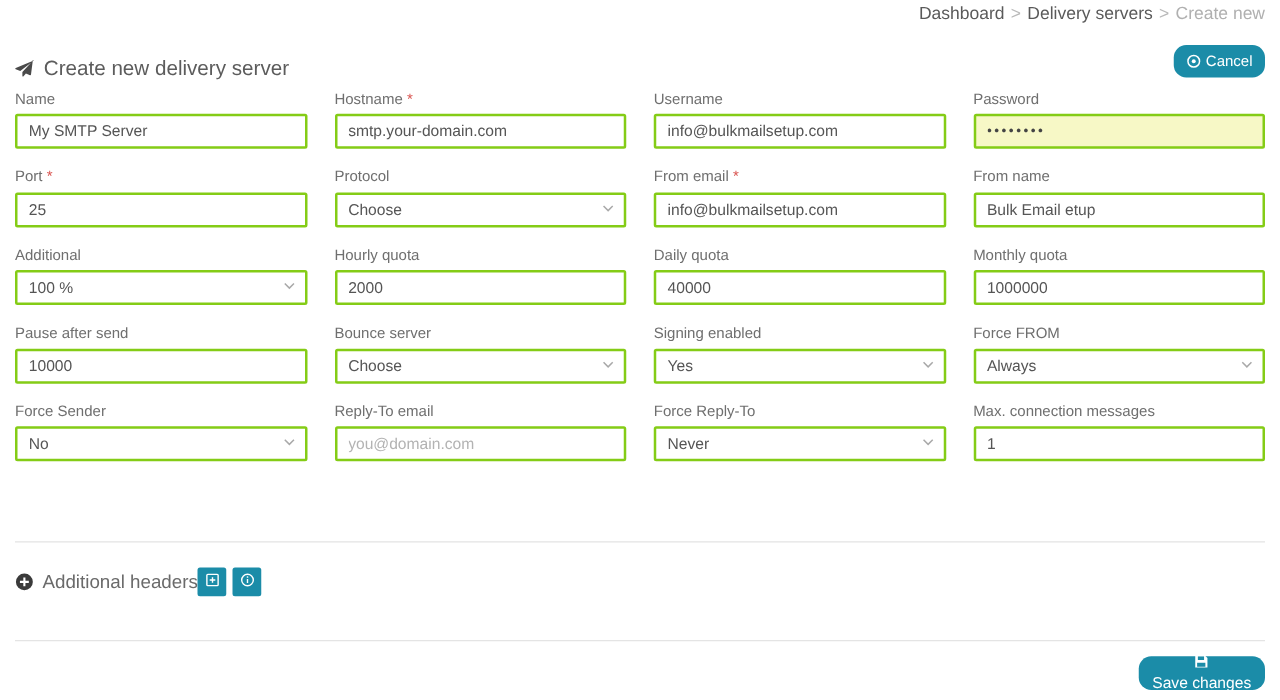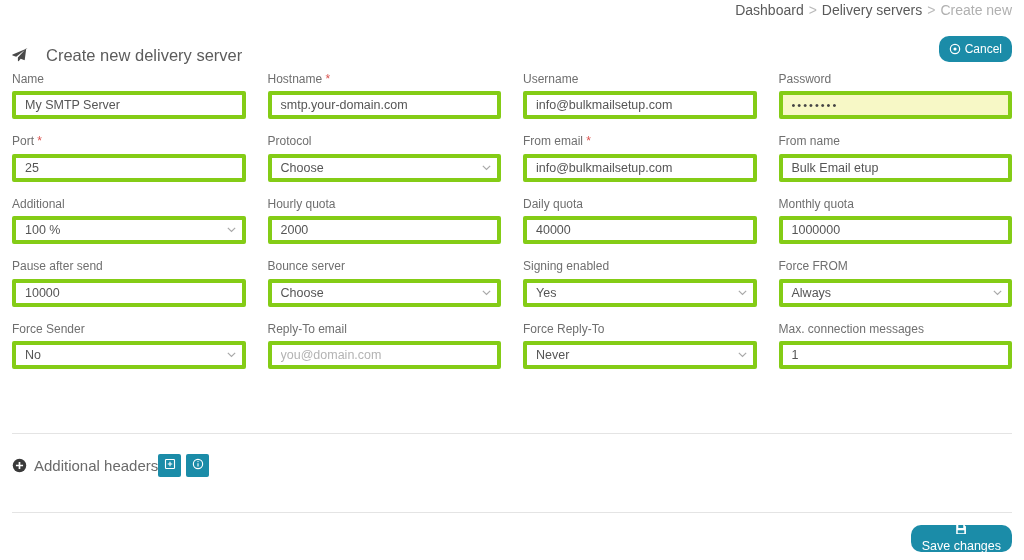--- a/index.html
+++ b/index.html
@@ -28,21 +28,21 @@
 
   
   .page-header {
     position: absolute;
     top: 36px; left: 12px; right: 12px;
     height: 30px;
   }
   .page-title {
     font-size: 16.5px;
     color: #5c5c5c;
-    display: flex; align-items: center; gap: 18px;
+    display: flex; align-items: center; gap: 7px;
     font-weight: 400;
     line-height: 1;
   }
   .title-icon { display: inline-flex; color: #4a4a4a; }
 
   .btn {
     display: inline-flex; align-items: center; justify-content: center;
     gap: 4px;
     border: none; cursor: pointer;
     font-family: "Liberation Sans", sans-serif;
@@ -76,21 +76,21 @@
     font-size: 12px;
     color: #6f6f6f;
     margin-bottom: 5px;
     line-height: 1.2;
     white-space: nowrap;
   }
   .req { color: #d9534f; }
   .control {
     width: 100%;
     height: 28px;
-    border: 4px solid #84cc16;
+    border: 2px solid #84cc16;
     background: #fff;
     border-radius: 2px;
     font-size: 12.5px;
     font-family: "Liberation Sans", sans-serif;
     color: #555;
     padding: 0 9px;
     outline: none;
     display: flex; align-items: center;
   }
   input.control::placeholder { color: #b3b3b3; }

